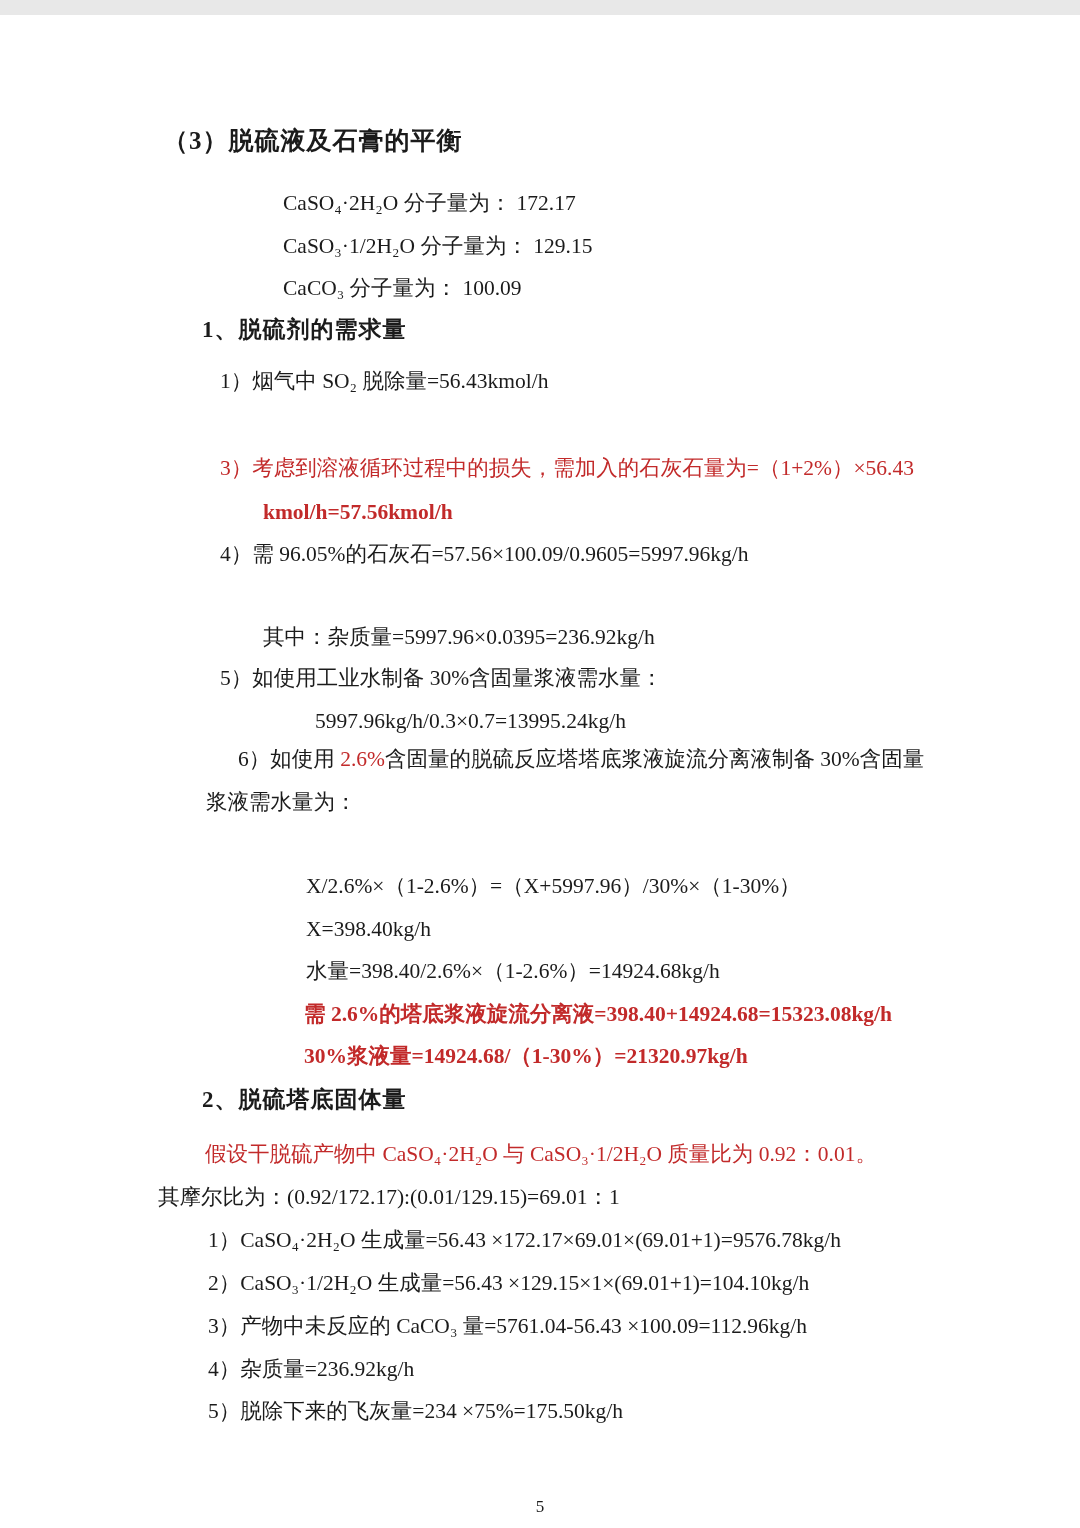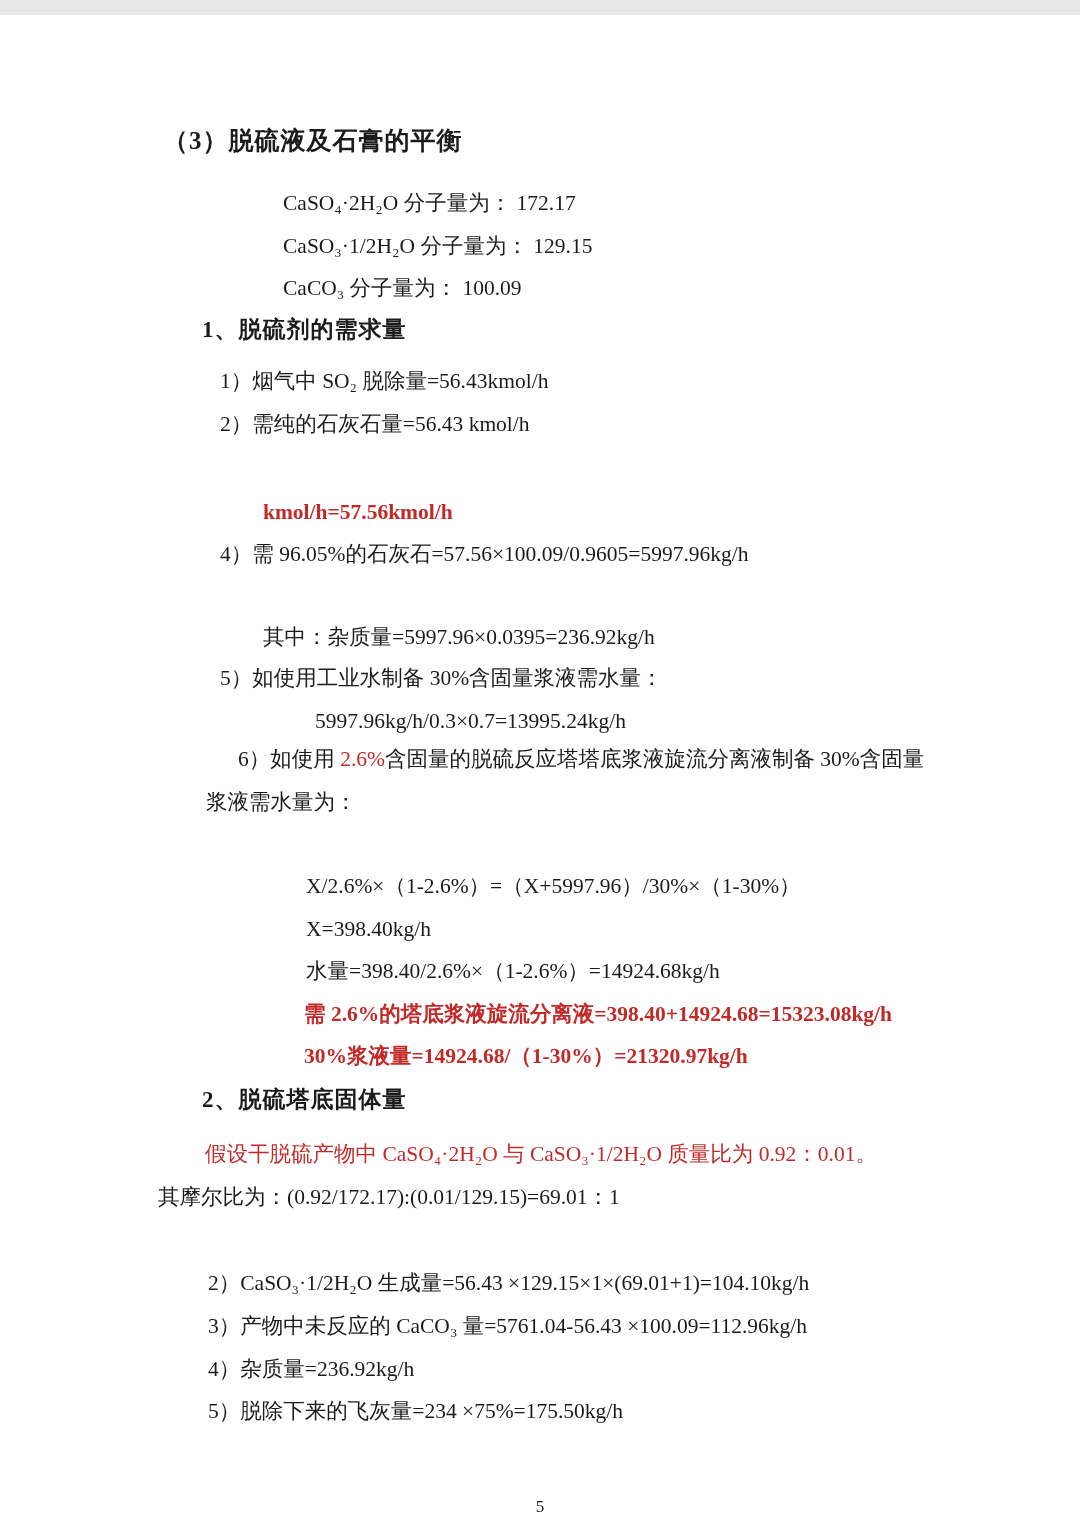--- a/index.html
+++ b/index.html
@@ -26,21 +26,21 @@
 
   <div class="ln title" style="top:113px; left:163px;">（3）脱硫液及石膏的平衡</div>
 
   <div class="ln" style="top:178px; left:283px;">CaSO₄·2H₂O 分子量为： 172.17</div>
   <div class="ln" style="top:221px; left:283px;">CaSO₃·1/2H₂O 分子量为： 129.15</div>
   <div class="ln" style="top:263px; left:283px;">CaCO₃ 分子量为： 100.09</div>
 
   <div class="ln h" style="top:303px; left:202px;">1、脱硫剂的需求量</div>
 
   <div class="ln" style="top:356px; left:220px;">1）烟气中 SO₂ 脱除量=56.43kmol/h</div>
-  <div class="ln" style="top:399px; left:220px;">2）需纯的石灰石量=56.43 kmol/h</div>
+  <div class="ln red" style="top:443px; left:220px;">3）考虑到溶液循环过程中的损失，需加入的石灰石量为=（1+2%）×56.43</div>
   <div class="ln red b" style="top:487px; left:263px;">kmol/h=57.56kmol/h</div>
   <div class="ln" style="top:529px; left:220px;">4）需 96.05%的石灰石=57.56×100.09/0.9605=5997.96kg/h</div>
   <div class="ln" style="top:612px; left:263px;">其中：杂质量=5997.96×0.0395=236.92kg/h</div>
   <div class="ln" style="top:653px; left:220px;">5）如使用工业水制备 30%含固量浆液需水量：</div>
   <div class="ln" style="top:696px; left:315px;">5997.96kg/h/0.3×0.7=13995.24kg/h</div>
 
   <div class="ln" style="top:734px; left:238px;">
     <span>6）如使用 </span><span class="red">2.6%</span><span>含固量的脱硫反应塔塔底浆液旋流分离液制备 30%含固量</span>
   </div>
   <div class="ln" style="top:777px; left:206px;">浆液需水量为：</div>
@@ -49,20 +49,21 @@
   <div class="ln" style="top:904px; left:306px;">X=398.40kg/h</div>
   <div class="ln" style="top:946px; left:306px;">水量=398.40/2.6%×（1-2.6%）=14924.68kg/h</div>
   <div class="ln red b" style="top:989px; left:304px;">需 2.6%的塔底浆液旋流分离液=398.40+14924.68=15323.08kg/h</div>
   <div class="ln red b" style="top:1031px; left:304px;">30%浆液量=14924.68/（1-30%）=21320.97kg/h</div>
 
   <div class="ln h" style="top:1073px; left:202px;">2、脱硫塔底固体量</div>
 
   <div class="ln red" style="top:1129px; left:205px;">假设干脱硫产物中 CaSO₄·2H₂O 与 CaSO₃·1/2H₂O 质量比为 0.92：0.01。</div>
   <div class="ln" style="top:1172px; left:158px;">其摩尔比为：(0.92/172.17):(0.01/129.15)=69.01：1</div>
 
+  <div class="ln" style="top:1215px; left:208px;">1）CaSO₄·2H₂O 生成量=56.43 ×172.17×69.01×(69.01+1)=9576.78kg/h</div>
   <div class="ln" style="top:1258px; left:208px;">2）CaSO₃·1/2H₂O 生成量=56.43 ×129.15×1×(69.01+1)=104.10kg/h</div>
   <div class="ln" style="top:1301px; left:208px;">3）产物中未反应的 CaCO₃ 量=5761.04-56.43 ×100.09=112.96kg/h</div>
   <div class="ln" style="top:1344px; left:208px;">4）杂质量=236.92kg/h</div>
   <div class="ln" style="top:1386px; left:208px;">5）脱除下来的飞灰量=234 ×75%=175.50kg/h</div>
 
   <div class="ln pageno" style="top:1483px; left:540px;">5</div>
 
 </div>
 
 </body></html>

